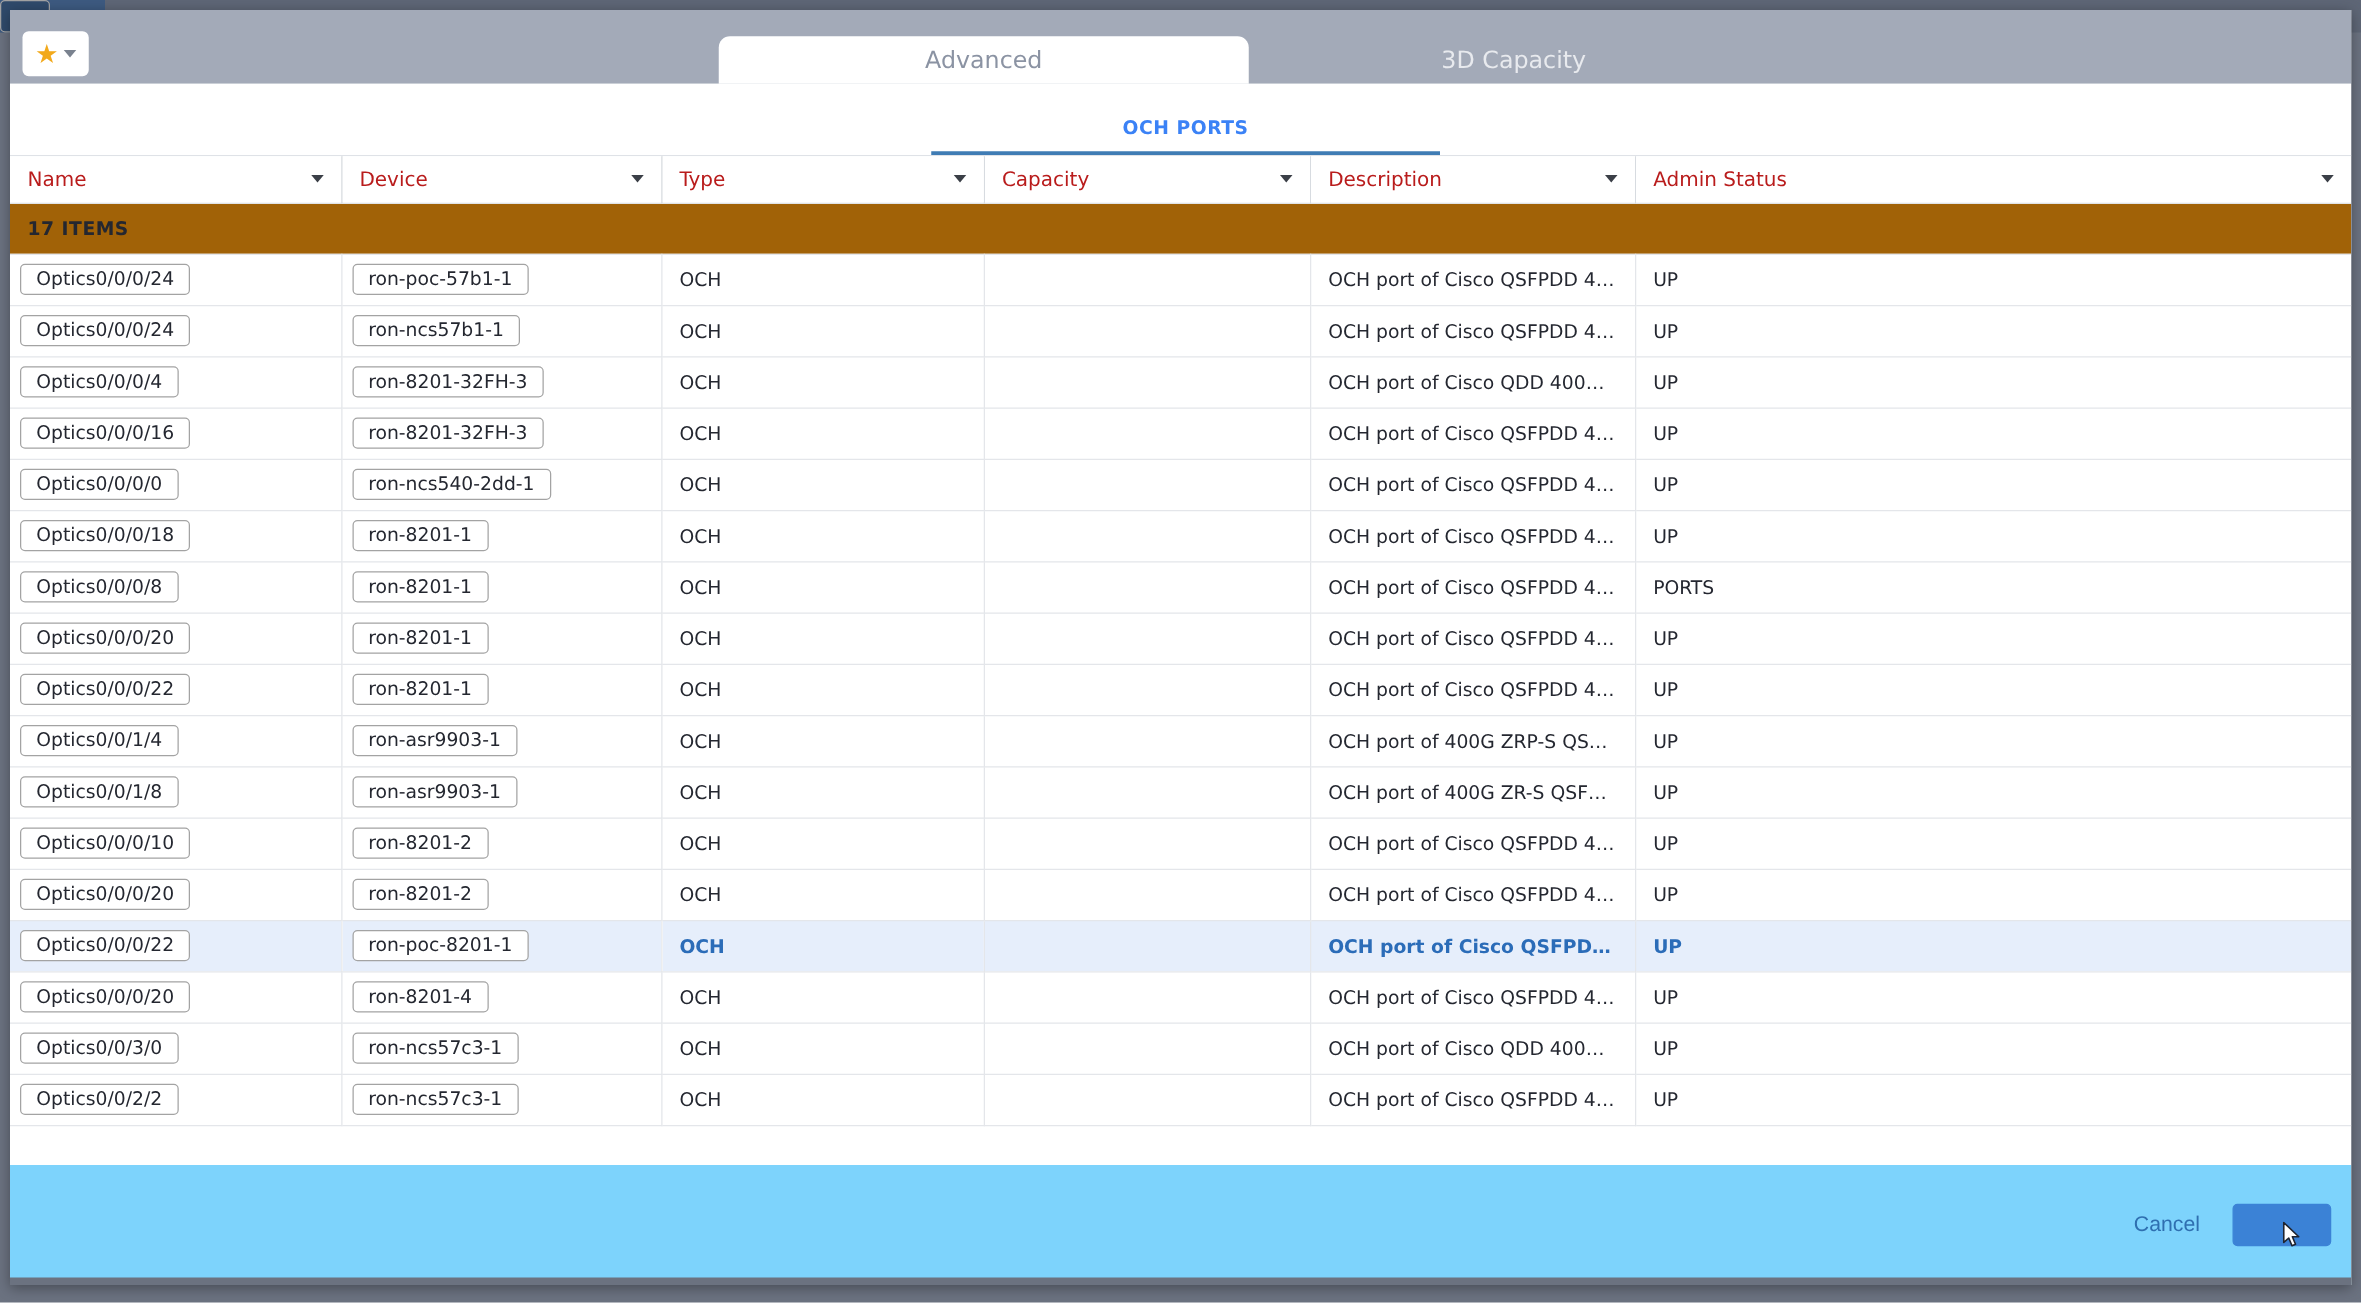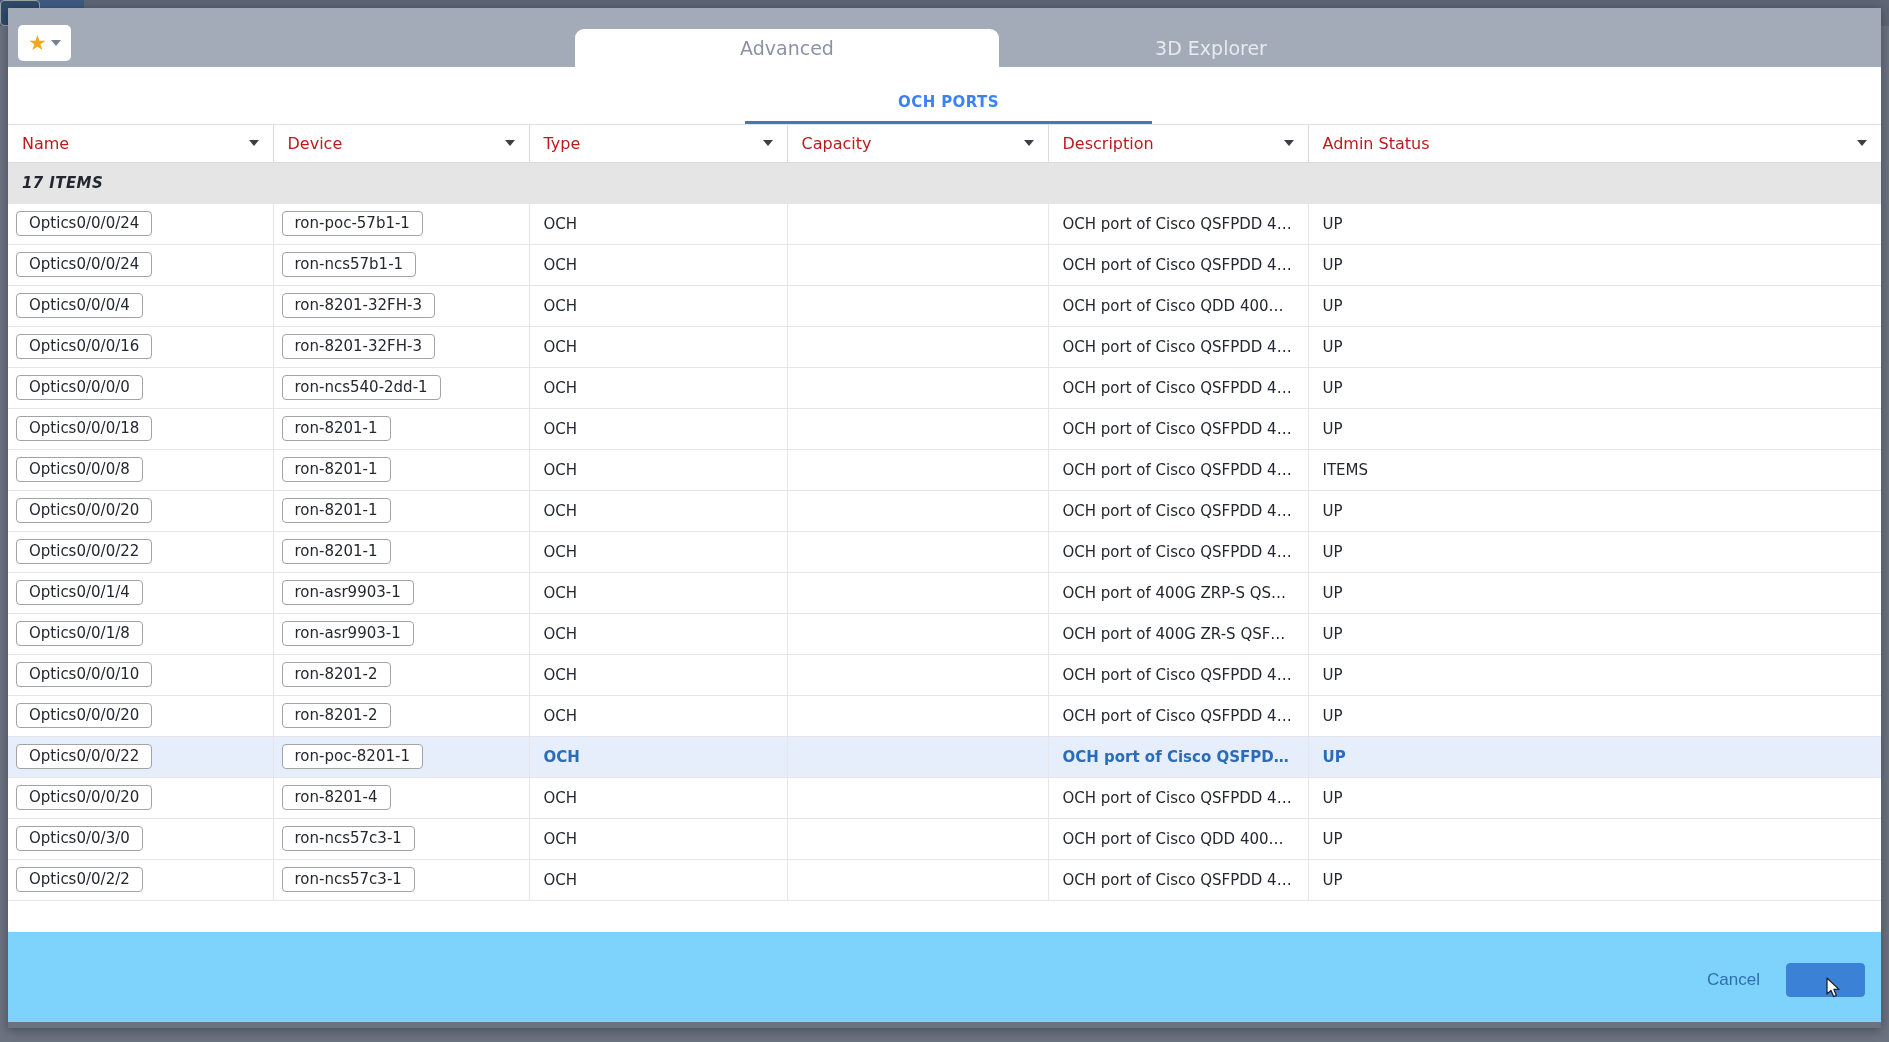--- a/index.html
+++ b/index.html
@@ -128,28 +128,27 @@
   th .hdr-caret {
     position: absolute; right: 14px; top: 50%;
     margin-top: -3px;
     width: 0; height: 0;
     border-left: 5px solid transparent;
     border-right: 5px solid transparent;
     border-top: 6px solid #3b3f47;
   }
   tr.count-row td {
     height: 23px;
-    background: #e5e5e5;
+    background: #a16207;
     border-bottom: 1px solid #d7dbe0;
     padding: 0 14px;
     font-size: 13px;
     font-weight: 700;
     letter-spacing: .4px;
     color: #4b5263;
-    font-style: italic;
   }
   table.grid td {
     height: 41px;
     border-bottom: 1px solid #e4e6ea;
     border-right: 1px solid #e4e6ea;
     padding: 0 14px;
     font-size: 15px;
     color: #242730;
     vertical-align: middle;
     white-space: nowrap;
@@ -231,21 +230,21 @@
   <div class="tabstrip">
     <div class="fav-button">
       <span class="star">★</span>
       <span class="caret"></span>
     </div>
     <div class="tabs">
       <div class="tab active">
         <span>Advanced</span>
       </div>
       <div class="tab">
-        <span>3D Explorer</span>
+        <span>3D Capacity</span>
       </div>
     </div>
   </div>
 
   <div class="subtabs">
     <div class="subtab">
       <span>OCH PORTS</span>
     </div>
   </div>
 
@@ -393,21 +392,21 @@
             <td>
               <span class="trunc">OCH</span>
             </td>
             <td>
               <span class="trunc"></span>
             </td>
             <td>
               <span class="trunc">OCH port of Cisco QSFPDD 400G ZRP Plug…</span>
             </td>
             <td>
-              <span class="trunc">ITEMS</span>
+              <span class="trunc">PORTS</span>
             </td>
           </tr>
           <tr class="data-row">
             <td class="chip-cell"><span class="chip">Optics0/0/0/20</span></td>
             <td class="chip-cell"><span class="chip">ron-8201-1</span></td>
             <td>
               <span class="trunc">OCH</span>
             </td>
             <td>
               <span class="trunc"></span>

